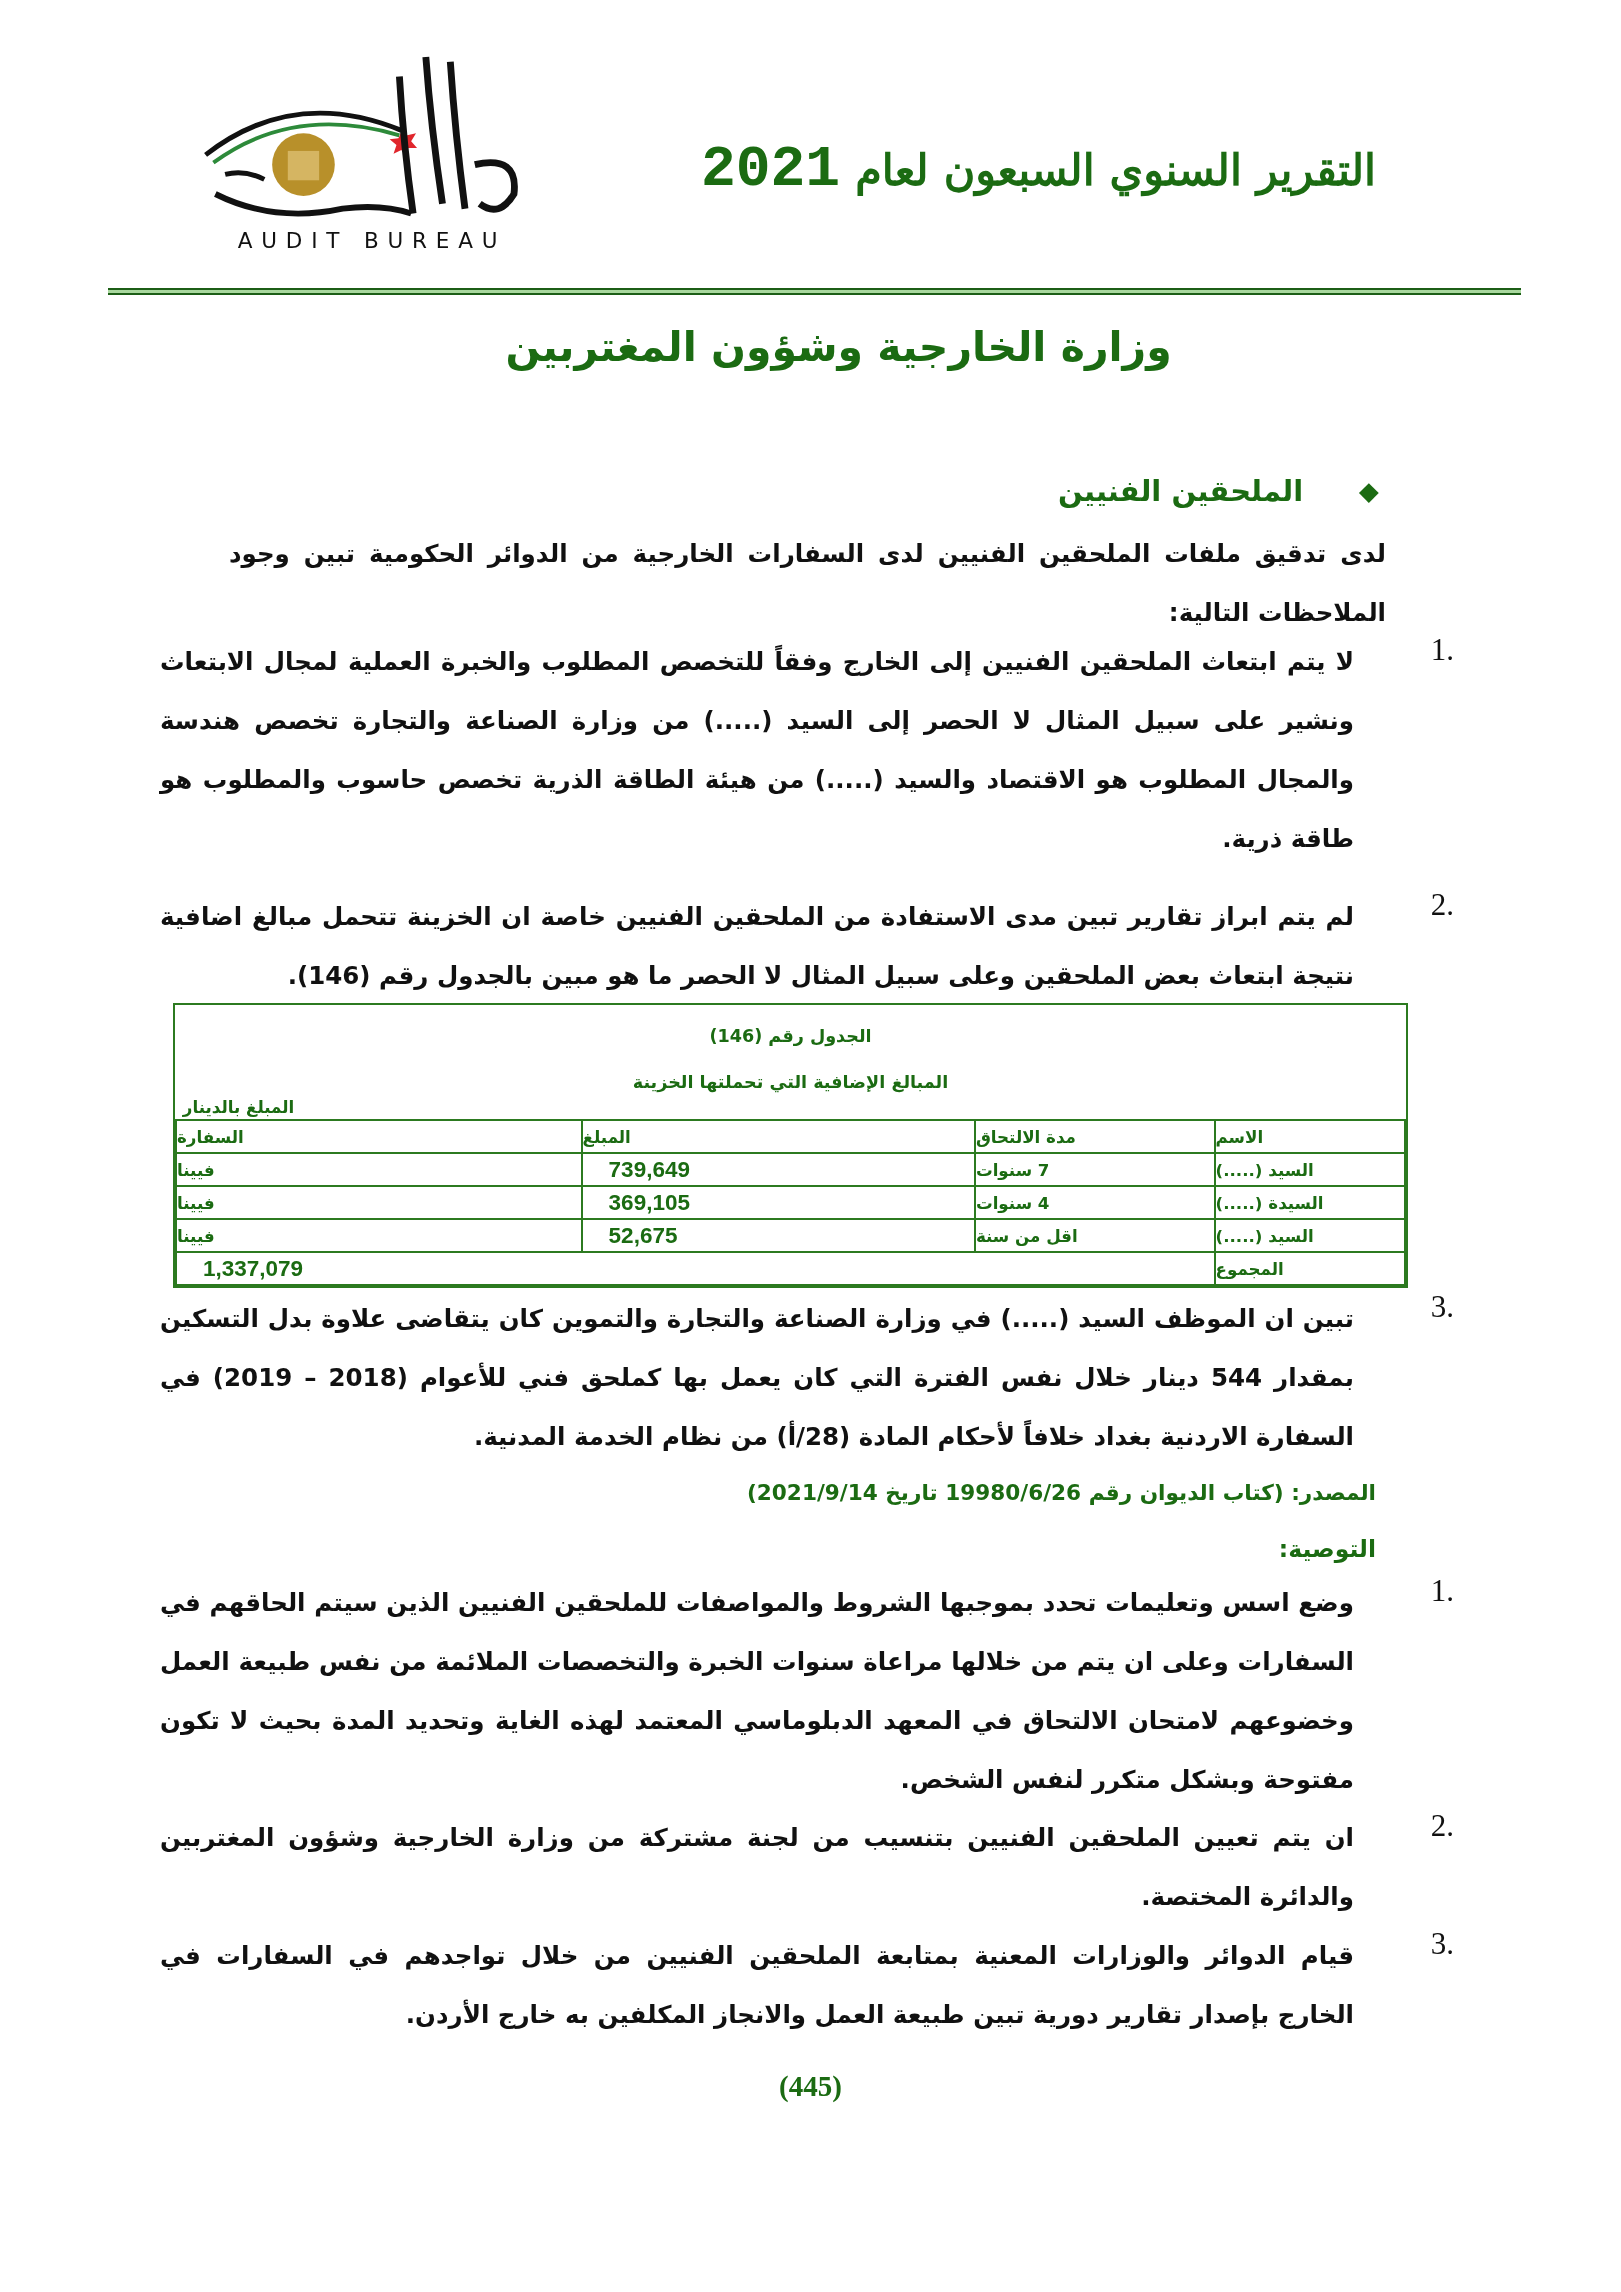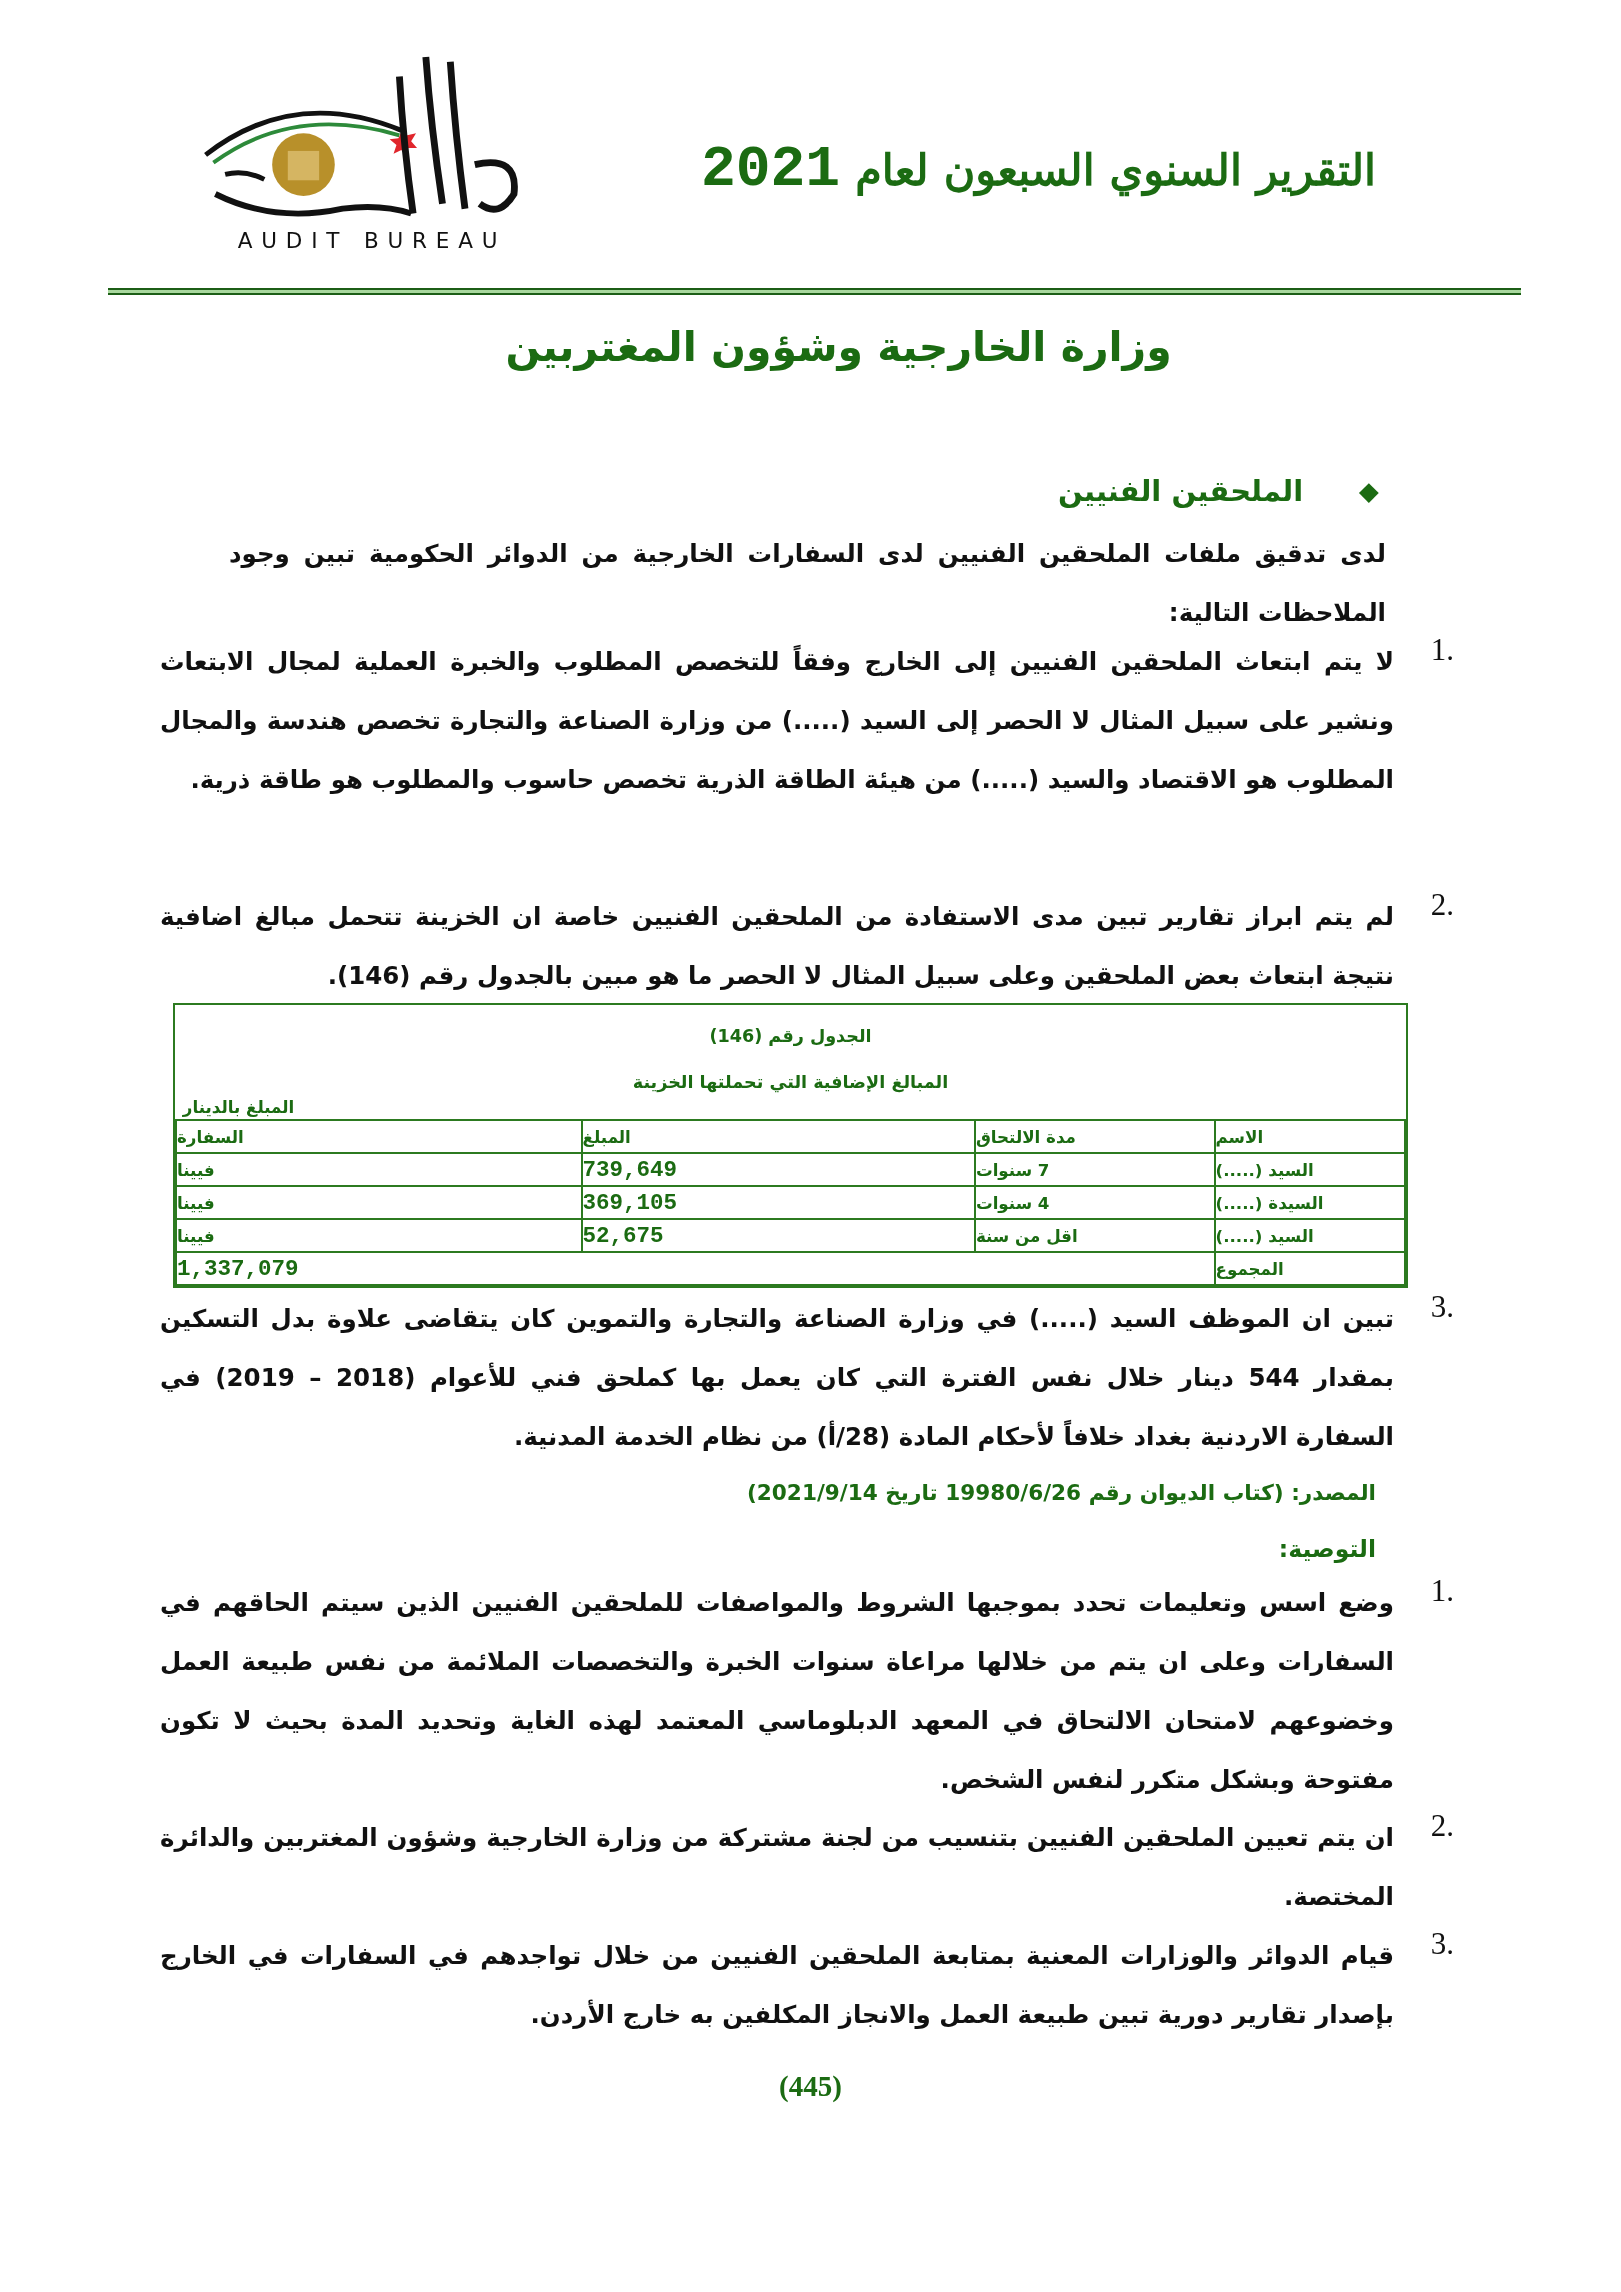--- a/index.html
+++ b/index.html
@@ -22,32 +22,32 @@
   
   .rtl { direction:rtl; text-align:justify; }
   .section-head { right:245px; top:474px; direction:rtl; font-size:29px; font-weight:bold; color:#1b6b12; }
   .section-head .diamond { display:inline-block; width:13.7px; height:13.7px; background:#1b6b12;
                            transform:rotate(45deg); margin-left:49px; vertical-align:middle; }
   .para { right:235px; width:1157px; font-size:24.5px; font-weight:bold; line-height:59px; }
   .intro { top:524px; }
   .item { right:167px; width:1294px; }
   .item .num { position:absolute; right:0; top:0; font-family:"Liberation Serif", serif;
                font-weight:normal; font-size:31px; direction:ltr; }
-  .item .txt { margin-right:60px; font-size:24.5px; font-weight:bold; line-height:59px;
+  .item .txt { margin-right:100px; font-size:24.5px; font-weight:bold; line-height:59px;
                text-align:justify; direction:rtl; }
   
   .tbl { left:173px; top:1003px; width:1231px; border:2px solid #2c7a20; }
   .tbl .cap { text-align:center; color:#1b6b12; font-weight:bold; font-size:17.6px; line-height:29px;
               direction:rtl; padding-top:17px; }
   .tbl .unit { text-align:left; color:#1b6b12; font-weight:bold; font-size:16.7px; padding:0 7.8px 2px 7.8px; direction:rtl; }
   table { width:100%; border-collapse:collapse; direction:rtl; }
   td, th { border:2px solid #2c7a20; text-align:left; color:#1b6b12; font-size:16.7px; font-weight:bold;
            height:31px; padding:0; }
   th { font-weight:bold; }
-  td.num { font-family:Liberation Mono, monospace; font-size:22.5px; }
+  td.num { font-family:Liberation Sans, sans-serif; font-size:22.5px;padding-left:26px; }
   table tr:first-child th { border-top:2px solid #2c7a20; }
   
   .source { right:245px; top:1480px; font-size:21.6px; font-weight:bold; color:#1b6b12; direction:rtl; }
   .reco { right:245px; top:1535px; font-size:23.5px; font-weight:bold; color:#1b6b12; direction:rtl; }
   .page-num { left:0; width:1621px; top:2070px; text-align:center; font-family:"Liberation Serif", serif;
               font-weight:bold; font-size:29px; color:#1b6b12; }
 </style>
 </head>
 <body>
 

